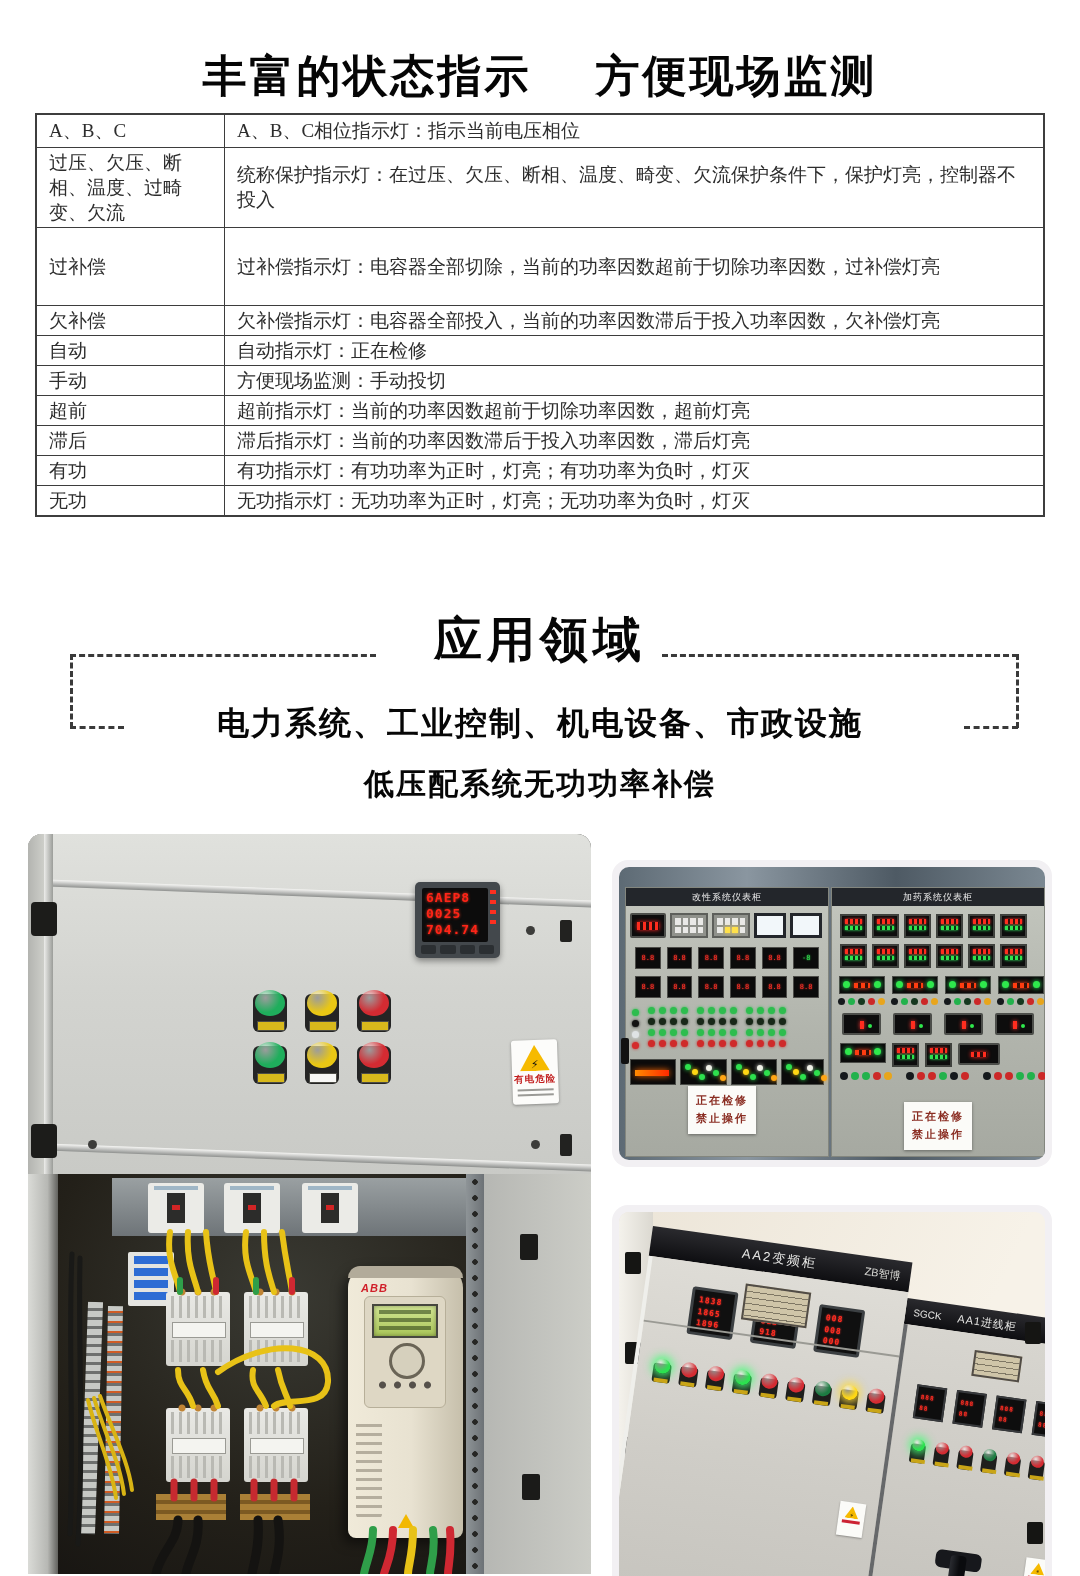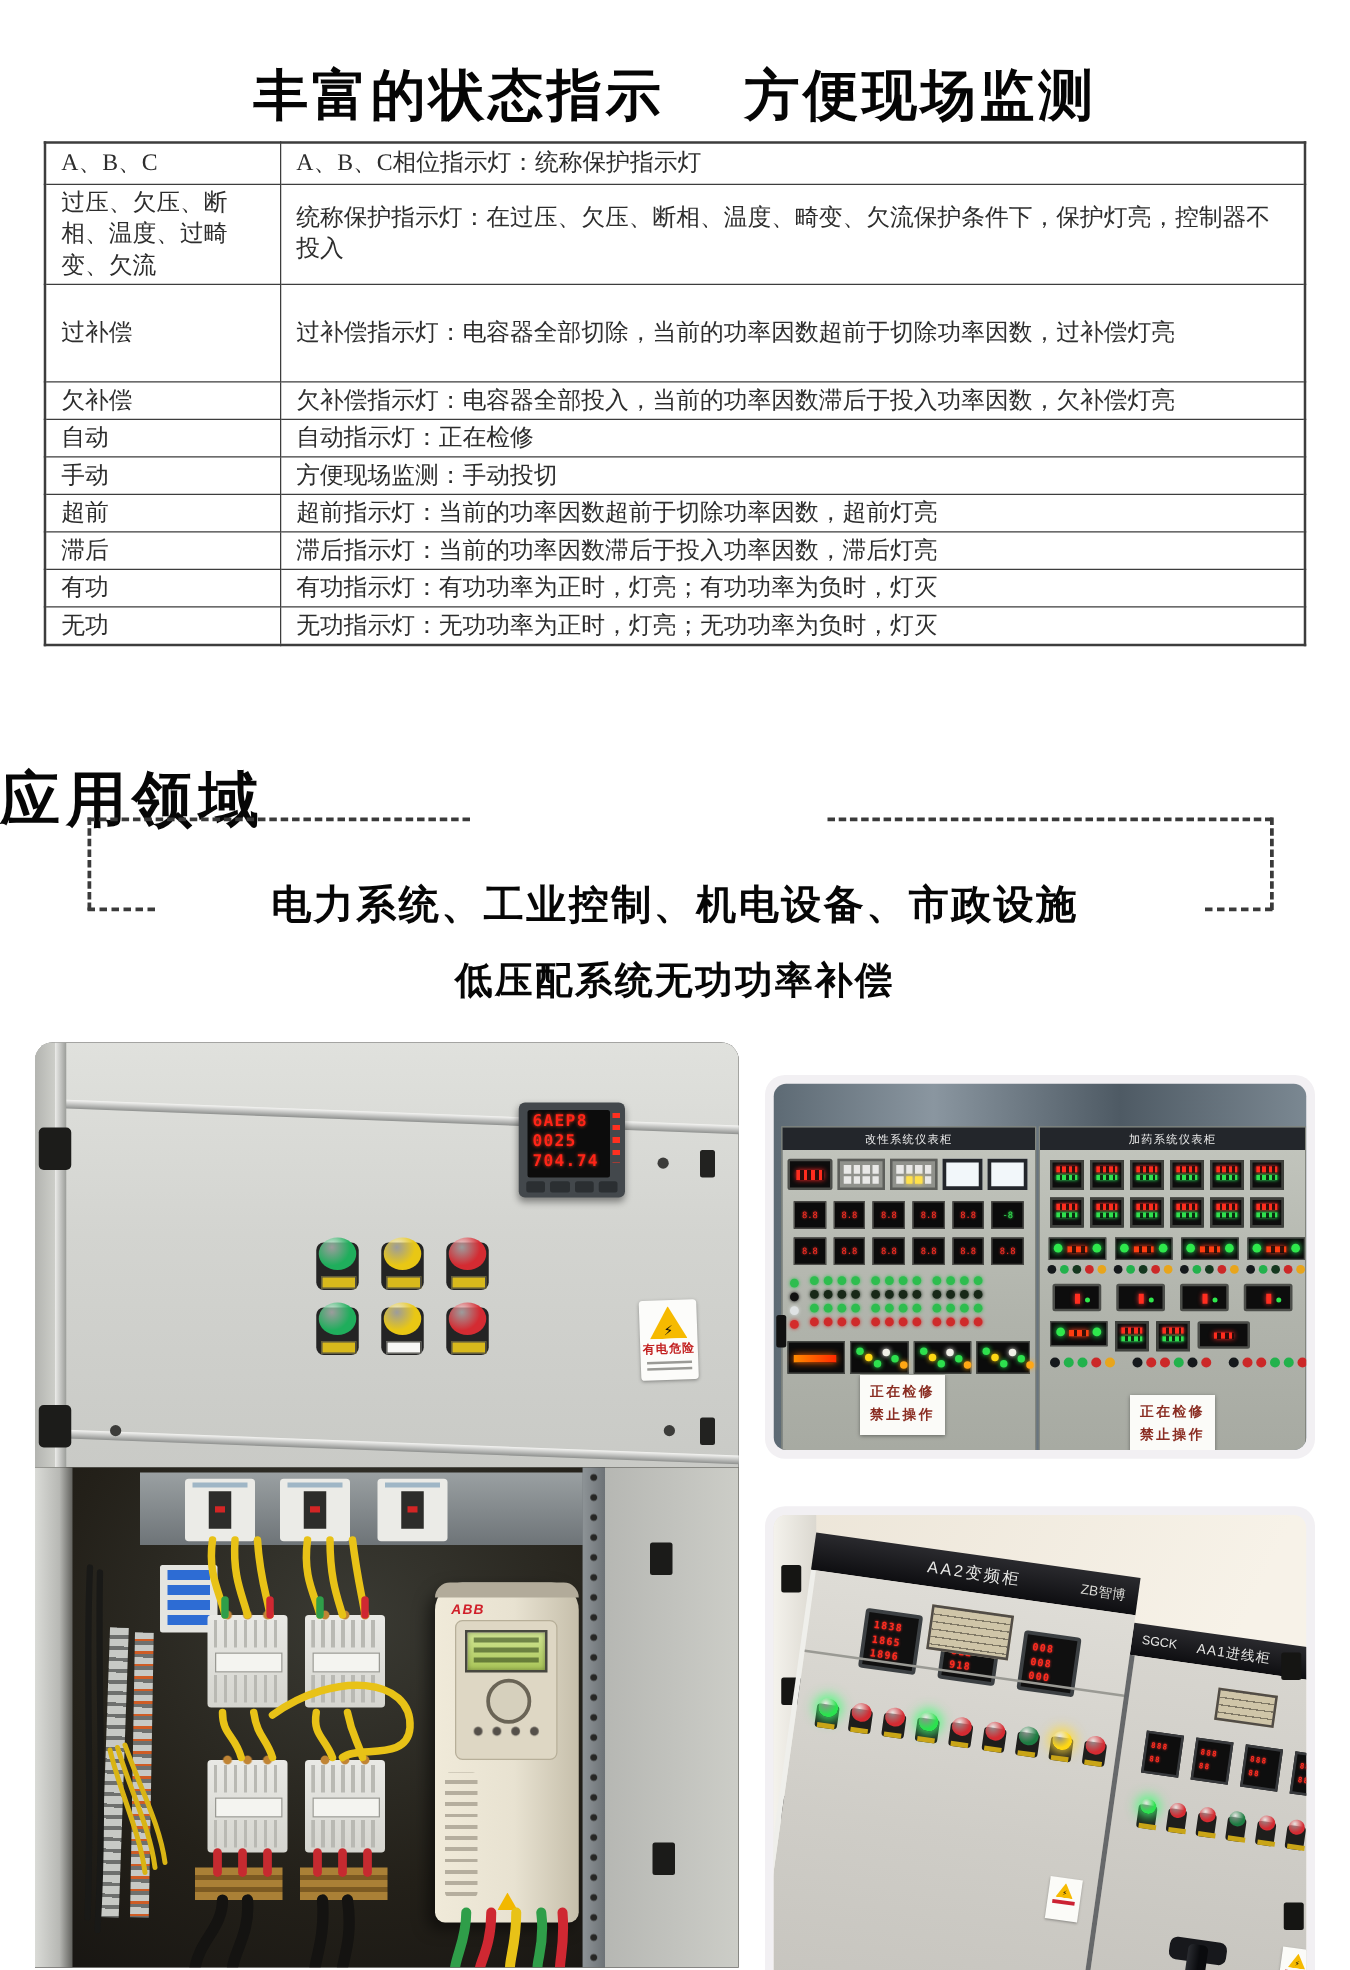--- a/index.html
+++ b/index.html
@@ -14,21 +14,21 @@
   
   .ind-table{position:absolute;left:35px;top:113px;width:1010px;border-collapse:collapse;border:2px solid #3d3d3d;
              font-family:"Liberation Serif","DejaVu Serif",serif;font-size:19px;color:#2d2d2d;table-layout:fixed;}
   .ind-table td{border:1px solid #3d3d3d;padding:2px 10px 2px 12px;line-height:1.32;vertical-align:middle;}
   .ind-table td.ind-label{width:165px;}
   .ind-table tr{height:29px;}
   .ind-table tr:nth-child(1),.ind-table tr:nth-child(2){height:33px;}
   .ind-table tr:nth-child(3){height:78px;}
 
   
-  .app-title{position:absolute;left:0;right:0;top:608px;text-align:left;font-size:48px;font-weight:bold;color:#060606;letter-spacing:5px;}
+  .app-title{position:absolute;left:0;right:0;top:608px;text-align:center;font-size:48px;font-weight:bold;color:#060606;letter-spacing:5px;}
   .dash{position:absolute;border-color:#3a3a3a;}
   .d-top-l{left:70px;top:654px;width:306px;border-top:3px dashed #3a3a3a;}
   .d-top-r{left:662px;top:654px;width:356px;border-top:3px dashed #3a3a3a;}
   .d-left{left:70px;top:654px;height:74px;border-left:3px dashed #3a3a3a;}
   .d-right{left:1016px;top:654px;height:74px;border-left:3px dashed #3a3a3a;}
   .d-bot-l{left:70px;top:726px;width:54px;border-top:3px dashed #3a3a3a;}
   .d-bot-r{left:964px;top:726px;width:54px;border-top:3px dashed #3a3a3a;}
   .app-line1{position:absolute;left:0;right:0;top:702px;text-align:center;font-size:32px;font-weight:bold;color:#060606;letter-spacing:2px;}
   .app-line2{position:absolute;left:0;right:0;top:764px;text-align:center;font-size:30px;font-weight:bold;color:#060606;letter-spacing:2px;}
 
@@ -93,21 +93,21 @@
             background:radial-gradient(circle at 9px 8px,#262624 2.5px,transparent 3px),linear-gradient(90deg,#8e9497,#6d7276);
             background-size:18px 16px,18px 18px;}
   .li-wall{left:456px;top:0;width:107px;height:400px;background:linear-gradient(90deg,#b6b7b3,#cccdc7);}
   .li-latch{width:18px;height:26px;background:#1b1b19;border-radius:2px;}
   .li-bus{width:70px;height:26px;background:repeating-linear-gradient(180deg,#aa8036 0 6px,#7c5a22 6px 10px);}
 
   
   .photo-pan{left:612px;top:860px;width:440px;height:307px;border-radius:16px;background:#f2f0f3;overflow:hidden;}
   .pp-inner{left:7px;top:7px;width:426px;height:293px;border-radius:10px;overflow:hidden;
             background:linear-gradient(90deg,#5d6a74,#8a96a0 30%,#4e5a64 65%,#7b8892);}
-  .pp-panel{top:34px;height:268px;background:linear-gradient(180deg,#c3c6be 0%,#b1b4ac 55%,#a6a9a1 100%);border:1px solid #83867e;}
+  .pp-panel{top:20px;height:268px;background:linear-gradient(180deg,#c3c6be 0%,#b1b4ac 55%,#a6a9a1 100%);border:1px solid #83867e;}
   .pp-left{left:6px;width:202px;}
   .pp-right{left:212px;width:212px;}
   .pp-header{height:18px;background:#23262b;color:#ececec;font-size:9px;display:flex;align-items:center;justify-content:center;letter-spacing:1px;}
   .mod{background:#0d0d0d;border:2px solid #4c4e4a;border-radius:2px;box-sizing:border-box;}
   .rowflex{display:flex;}
   .pl-rowA{margin:7px 4px 0;gap:4px;height:25px;}
   .sq-red{align-self:center;width:70%;height:8px;margin:0 auto;background:repeating-linear-gradient(90deg,#ff2c1e 0 3px,rgba(120,10,5,.3) 3px 6px);box-shadow:0 0 4px #f22;}
   .keypad{background:#90928c;border:2px solid #5d5f5b;box-sizing:border-box;display:grid;grid-template-columns:repeat(4,1fr);grid-template-rows:repeat(2,1fr);gap:2px;padding:3px;}
   .keypad i{background:#e9e9e7;}
   .keypad i.lit{background:#ffe14a;box-shadow:0 0 4px #fd5;}
@@ -165,21 +165,21 @@
 <body>
 
 <div class="page">
 
   <h1 class="page-title"><span class="t1">丰富的状态指示</span><span class="t2">方便现场监测</span></h1>
 
   <table class="ind-table">
     <tbody>
         <tr>
           <td class="ind-label">A、B、C</td>
-          <td class="ind-desc">A、B、C相位指示灯：统称保护指示灯</td>
+          <td class="ind-desc">A、B、C相位指示灯：指示当前电压相位</td>
         </tr>
         <tr>
           <td class="ind-label">过压、欠压、断相、温度、过畸变、欠流</td>
           <td class="ind-desc">统称保护指示灯：在过压、欠压、断相、温度、畸变、欠流保护条件下，保护灯亮，控制器不投入</td>
         </tr>
         <tr>
           <td class="ind-label">过补偿</td>
           <td class="ind-desc">过补偿指示灯：电容器全部切除，当前的功率因数超前于切除功率因数，过补偿灯亮</td>
         </tr>
         <tr>

